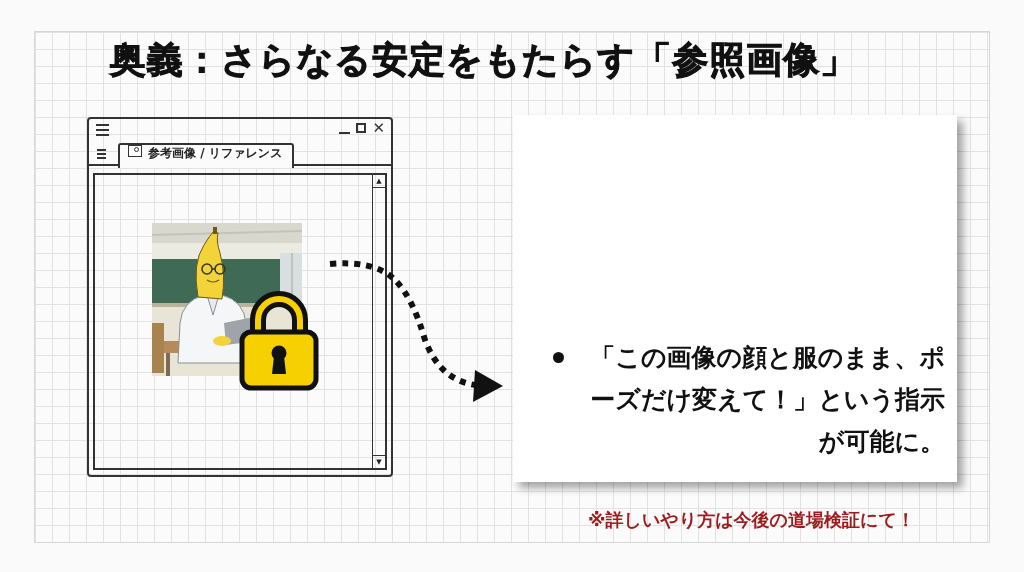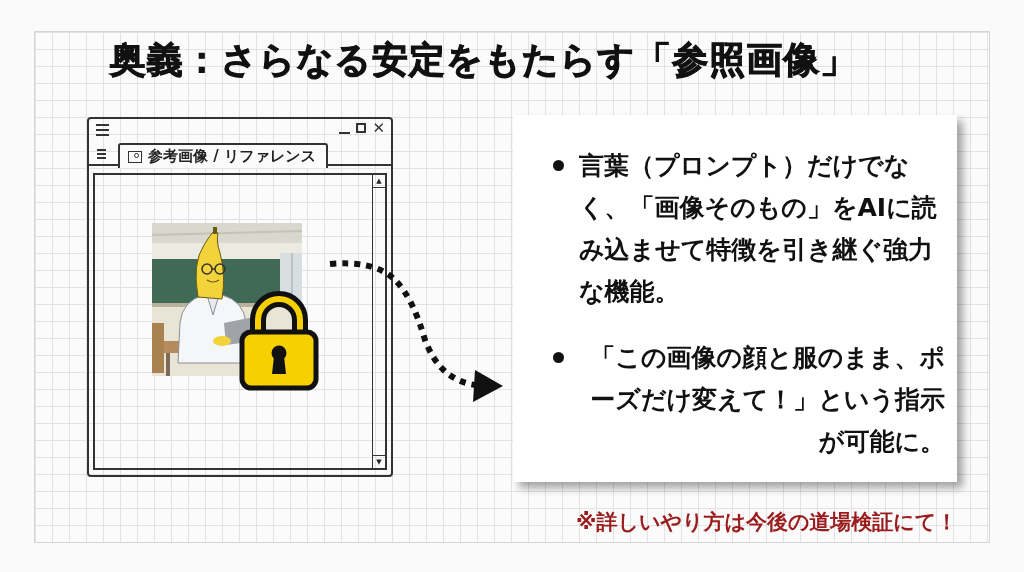--- a/index.html
+++ b/index.html
@@ -33,22 +33,22 @@
   .win-controls { position:absolute; right:6px; top:2px; display:flex; gap:6px; align-items:center; }
   .wc-min { width:11px; height:2px; background:#333; margin-top:10px; }
   .wc-max { width:10px; height:10px; border:2px solid #333; box-sizing:border-box; }
   .wc-close { font-size:15px; color:#333; line-height:14px; }
   .win-sub-menu { position:absolute; left:8px; top:30px; width:9px; }
   .win-sub-menu span { display:block; height:2px; background:#333; margin-bottom:2px; }
   .win-divider { position:absolute; left:0; right:0; top:45px; border-top:2px solid #333; }
   .win-tab {
     position:absolute; left:29px; top:24px; height:23px; padding:0 10px 0 8px;
     border:2px solid #333; border-bottom:none; border-radius:3px 3px 0 0;
-    background:#fbfbfb; display:flex; align-items:center; gap:6px;
-    font-size:15px; font-weight:bold; color:#222;
+    background:#fbfbfb; display:flex; align-items:flex-start; gap:6px;
+    font-size:12px; font-weight:bold; color:#222;
   }
   .tab-img-icon { width:14px; height:12px; border:1.5px solid #333; box-sizing:border-box; position:relative; }
   .tab-img-icon::after { content:""; position:absolute; right:2px; top:1px; width:3px; height:3px; border:1px solid #333; border-radius:50%; }
   .win-content {
     position:absolute; left:4px; top:54px; right:4px; bottom:5px;
     border:2px solid #333; box-sizing:border-box;
   }
   .scrollbar { position:absolute; right:0; top:0; bottom:0; width:12px; border-left:1.5px solid #333; }
   .sb-up, .sb-down { position:absolute; left:0; right:0; height:12px; font-size:7px; text-align:center; line-height:12px; color:#222; }
   .sb-up { top:0; border-bottom:1.5px solid #333; }
@@ -65,22 +65,22 @@
     position:absolute; left:513px; top:115px; width:444px; height:367px;
     background:#fff; box-shadow:6px 6px 8px rgba(0,0,0,0.35);
   }
   .bullet {
     position:absolute; left:40px; width:392px;
     font-size:25px; font-weight:bold; color:#111; line-height:42px;
     padding-left:26px; box-sizing:border-box;
   }
   .bullet .dot { position:absolute; left:0; top:15px; width:11px; height:11px; border-radius:50%; background:#111; }
   .note {
-    position:absolute; left:576px; top:508px;
-    font-size:21px; font-weight:bold; color:#9b1c1c;
+    position:absolute; left:588px; top:508px;
+    font-size:18px; font-weight:bold; color:#9b1c1c;
   }
 </style>
 </head>
 <body>
 
 <div class="panel"></div>
 
 <div class="title">奥義：さらなる安定をもたらす「参照画像」</div>
 
 <div class="win">
@@ -150,23 +150,19 @@
   <circle cx="41" cy="63" r="7.5" fill="#111"></circle>
   <path d="M36 66 L34 84 L48 84 L46 66 Z" fill="#111"></path>
 </svg>
 
 <svg class="arrow" viewBox="0 0 185 160">
   <path d="M5 14 Q50 10 70 30 Q88 48 100 90 Q115 130 150 135" fill="none" stroke="#111" stroke-width="6" stroke-dasharray="6 6"></path>
   <polygon points="150,120 178,136 148,152" fill="#111"></polygon>
 </svg>
 
 <div class="card">
-  <div class="bullet" style="top:30px;">
-    <span class="dot"></span>
-    <span>言葉（プロンプト）だけでなく、「画像そのもの」をAIに読み込ませて特徴を引き継ぐ強力な機能。</span>
-  </div>
   <div class="bullet" style="top:222px;text-align:right;">
     <span class="dot"></span>
     <span>「この画像の顔と服のまま、ポーズだけ変えて！」という指示が可能に。</span>
   </div>
 </div>
 
 <div class="note">※詳しいやり方は今後の道場検証にて！</div>
 
 </body></html>

